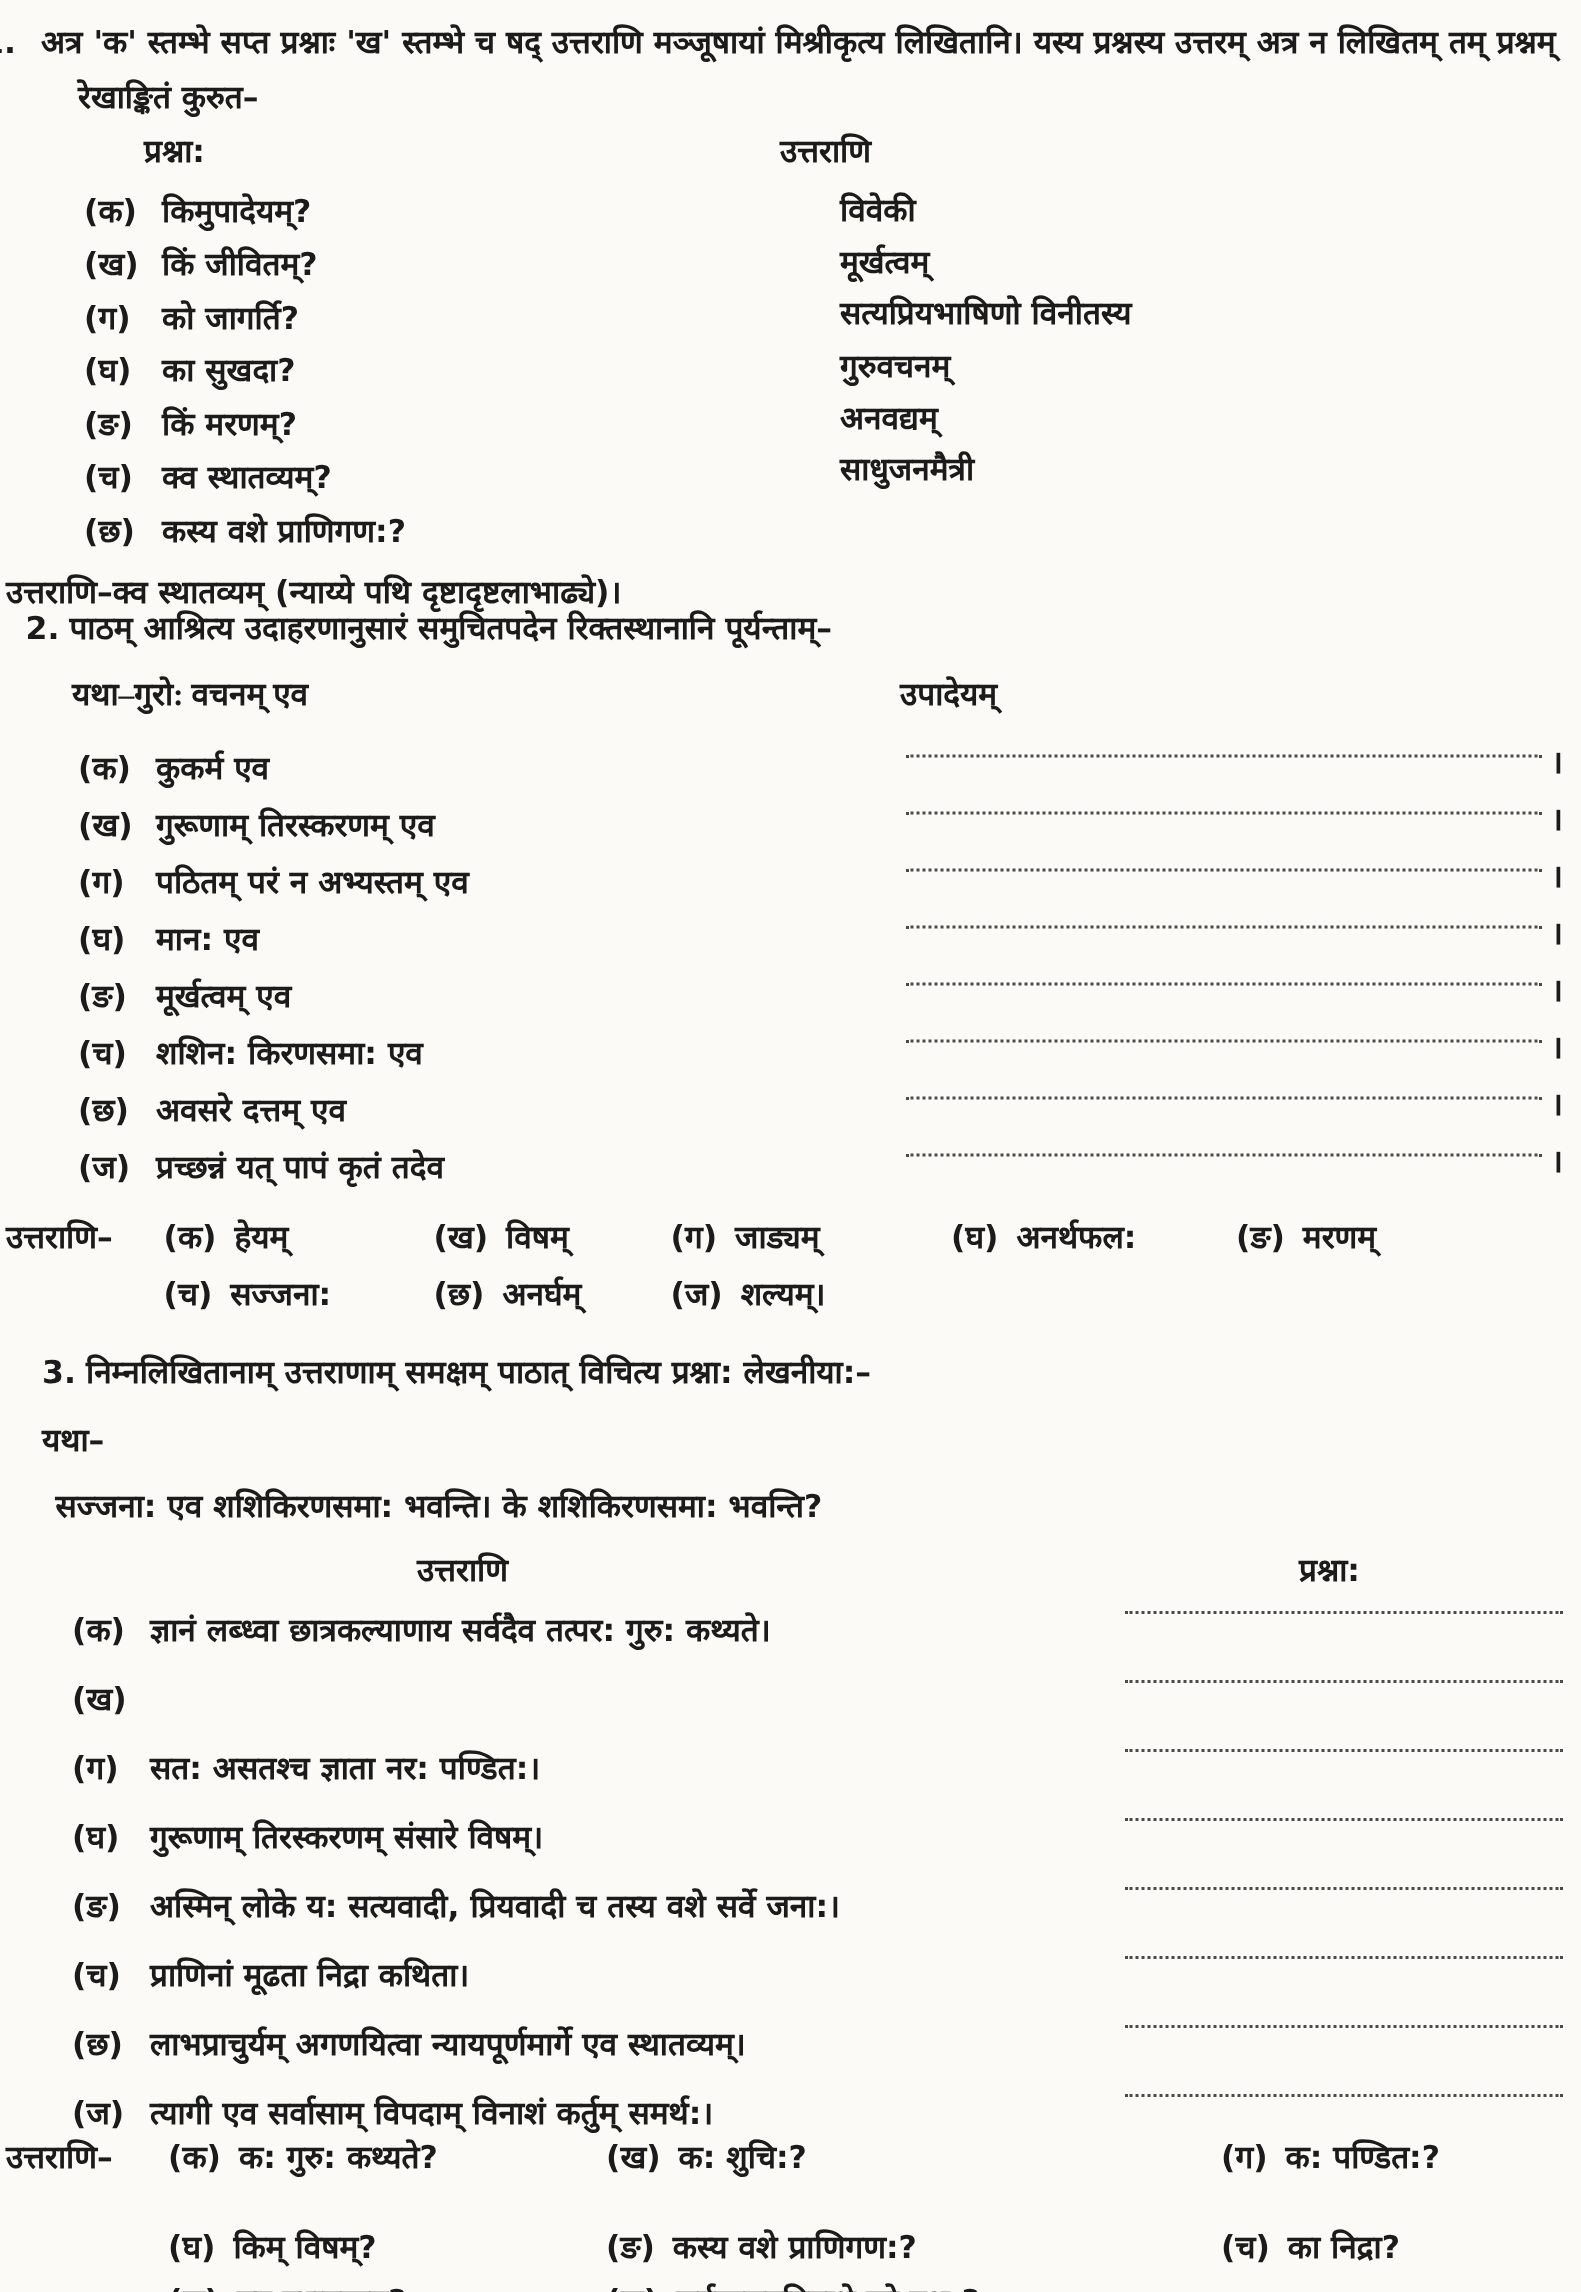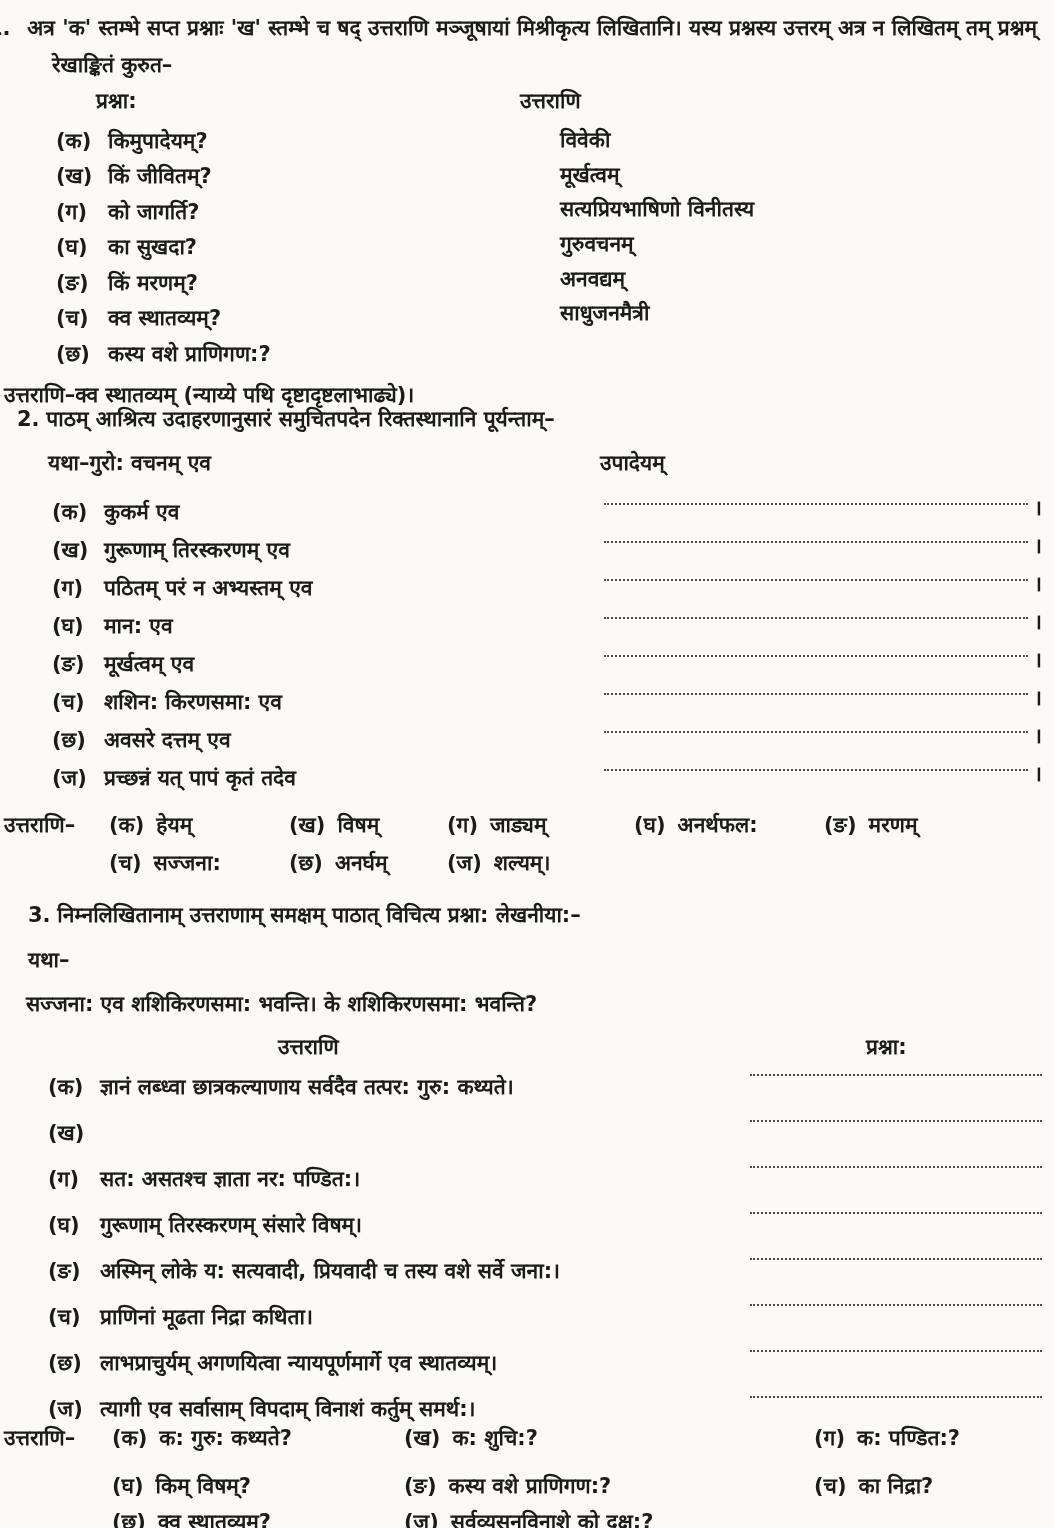--- a/index.html
+++ b/index.html
@@ -28,47 +28,47 @@
   .q1-qcol { position:absolute; left:48px; top:0; }
   .q1-qcol .row { height:35.5px; display:flex; align-items:center; }
   .q1-acol { position:absolute; left:512px; top:0; }
   .q1-acol .row { height:34.6px; display:flex; align-items:center;margin-left:40px; }
   .sol1 { position:absolute; top:356px; left:4px; line-height:34px;margin-top:22px; }
 
   
   .sec2 { position:absolute; top:402px; left:0; right:12px; }
   .sec2-intro { padding-left:17px; text-indent:-0px; height:46px; line-height:34px; }
   .sec2-intro .num { width:22px; }
-  .ex-row { position:relative; height:44px; }
+  .ex-row { position:relative; height:44px;font-family:Liberation Serif, serif; }
   .ex-left { position:absolute; left:48px; top:0; }
   .ex-right { position:absolute; left:600px; top:0; }
   .q2-items .q2-row { display:flex; height:38px; align-items:center; padding-left:52px; }
   .q2-left { width:552px; flex:none; display:flex; align-items:center; }
   .q2-dots { flex:1; border-bottom:2px dotted #4a4a4a; height:2px; align-self:center; margin:0 6px 14px 0; }
   .q2-danda { align-self:center; margin-bottom:8px; font-weight:600; }
   .sec2-ans { position:absolute; top:806px; left:4px; right:10px; }
   .ans-grid2 { display:grid; grid-template-columns:105px 180px 158px 187px 190px 1fr; line-height:38px; }
   .ans-cell .albl { display:inline-block; margin-right:12px; }
   .prefix { white-space:nowrap; }
 
   
   .sec3 { position:absolute; top:898px; left:0; right:10px; }
   .sec3-intro { padding-left:28px; height:46px; line-height:34px; }
   .sec3-intro .num { width:22px; }
   .yatha { padding-left:28px; height:44px; line-height:32px; }
-  .ex3 { padding-left:26px; height:44px; line-height:32px; }
+  .ex3 { padding-left:37px; height:44px; line-height:32px; }
   .h-row3 { position:relative; height:32px; }
   .h3-a { position:absolute; left:278px; top:0; }
   .h3-q { position:absolute; left:866px; top:0; }
   .q3-items .q3-row { display:flex; min-height:46px; align-items:center; padding-left:48px; }
   .q3-left { width:702px; flex:none; display:flex; align-items:center; line-height:28px; }
   .q3-dots { width:292px; flex:none; border-bottom:2px dotted #4a4a4a; height:2px; align-self:center; transform:translateY(-12px); }
   .sec3-ans { position:absolute; top:1422px; left:4px; right:10px; }
   .ans-grid3 { display:grid; grid-template-columns:108px 292px 410px 1fr; line-height:32px; }
-  .ans-grid3 + .ans-grid3 { margin-top:16px; }
+  .ans-grid3 + .ans-grid3 { margin-top:28px; }
   .ans-grid3.r3 { margin-top:4px; }
 </style>
 </head>
 <body>
 
 <div class="page">
 
   <div class="sec1">
     <div class="intro"><span class="num">1.</span>
       <span>अत्र 'क' स्तम्भे सप्त प्रश्नाः 'ख' स्तम्भे च षद् उत्तराणि मञ्जूषायां मिश्रीकृत्य लिखितानि। यस्य प्रश्नस्य उत्तरम् अत्र न लिखितम् तम् प्रश्नम् रेखाङ्कितं कुरुत–</span>

